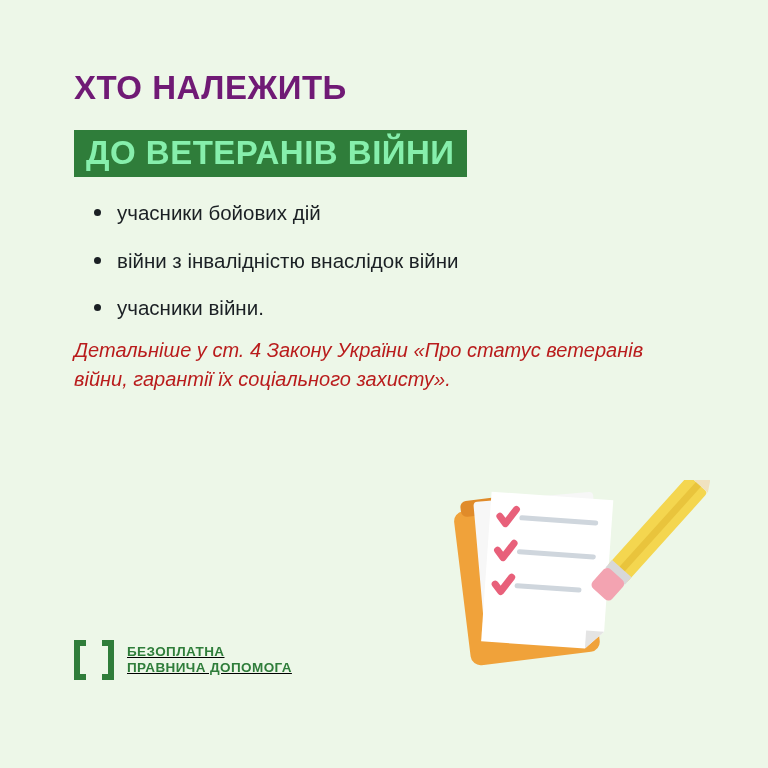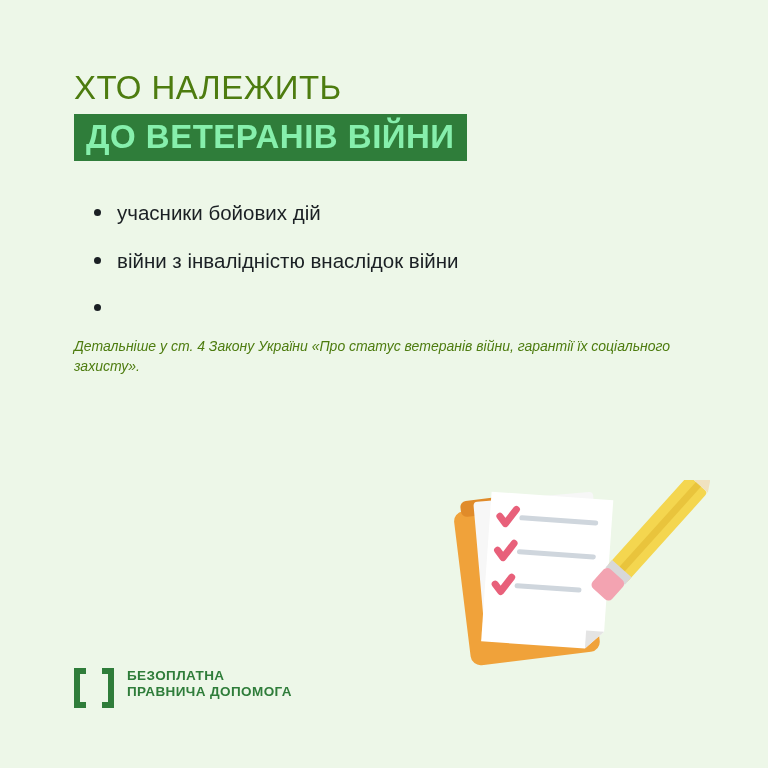--- a/index.html
+++ b/index.html
@@ -23,25 +23,25 @@
 
   
   .title-block {
     position: absolute;
     left: 74px;
     top: 70px;
     width: 620px;
   }
   .title-line-1 {
     font-size: 33px;
-    font-weight: normal;
+    font-weight: bold;
     letter-spacing: 0.5px;
-    color: #4d7c0f;
+    color: #701a75;
     line-height: 1.08;
-    margin: 0 0 8px 0;
+    margin: 0 0 24px 0;
     text-transform: uppercase;
   }
   .title-line-2-wrap {
     display: inline-block;
     background: #2f7d3a;
     padding: 6px 12px 8px 12px;
   }
   .title-line-2 {
     font-size: 33px;
     font-weight: bold;
@@ -79,42 +79,44 @@
     border-radius: 50%;
     background: #1b2024;
   }
 
   
   .note {
     position: absolute;
     left: 74px;
     top: 336px;
     width: 612px;
-    font-size: 14px;
+    font-size: 20px;
     font-style: italic;
-    color: #4d7c0f;
+    color: #b91c1c;
     line-height: 1.45;
   }
 
   
   .illustration {
     position: absolute;
     left: 440px;
     top: 480px;
     width: 270px;
     height: 190px;
   }
 
   
   .logo {
     position: absolute;
     left: 74px;
-    top: 668px;
+    top: 640px;
     display: flex;
+    align-items: center;
     gap: 13px;
+    text-decoration: underline;
   }
   .logo-mark {
     position: relative;
     width: 40px;
     height: 40px;
   }
   .logo-mark .br {
     position: absolute;
     width: 12px;
     height: 40px;
@@ -157,20 +159,21 @@
     <li>
       <span class="dot"></span>
       <span>учасники бойових дій</span>
     </li>
     <li>
       <span class="dot"></span>
       <span>війни з інвалідністю внаслідок війни</span>
     </li>
     <li>
       <span class="dot"></span>
+      <span>учасники війни.</span>
     </li>
   </ul>
 
   <div class="note">Детальніше у ст. 4 Закону України «Про статус ветеранів війни, гарантії їх соціального захисту».</div>
 
   <div class="illustration">
     <svg viewBox="0 0 270 190" width="270" height="190" xmlns="http://www.w3.org/2000/svg">
 
       <g transform="rotate(-7 120 100)">
         <rect x="22" y="20" width="130" height="155" rx="10" fill="#f0a23a"></rect>

